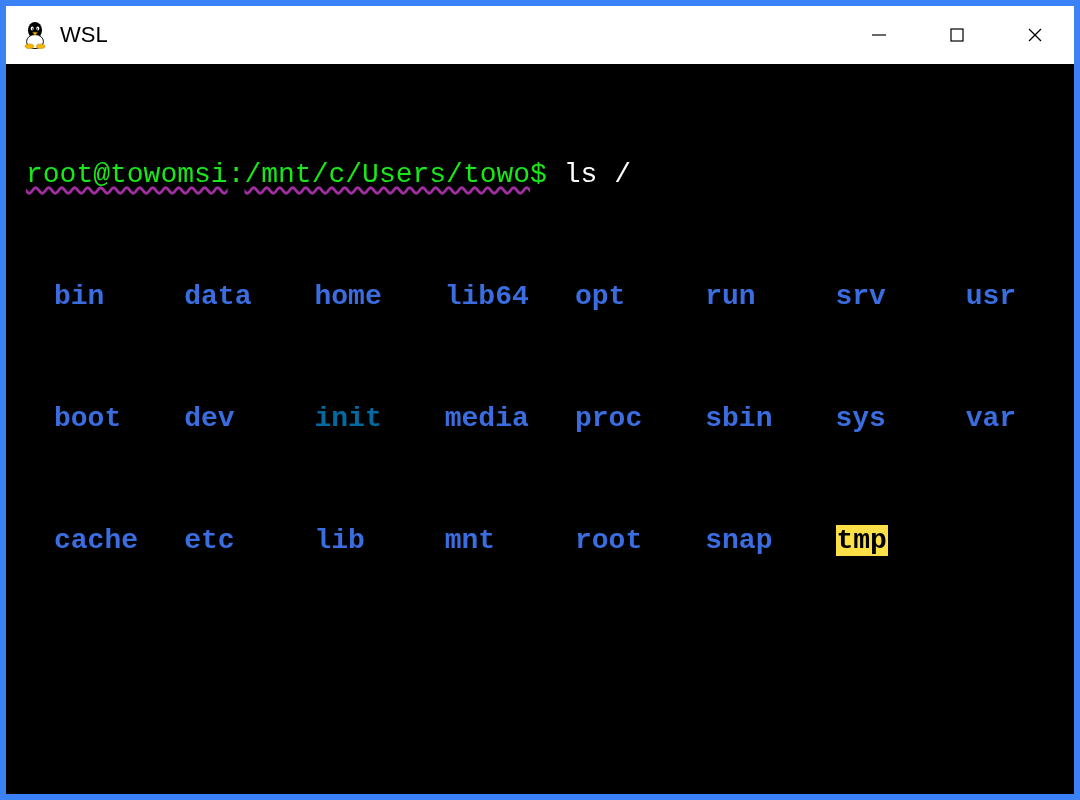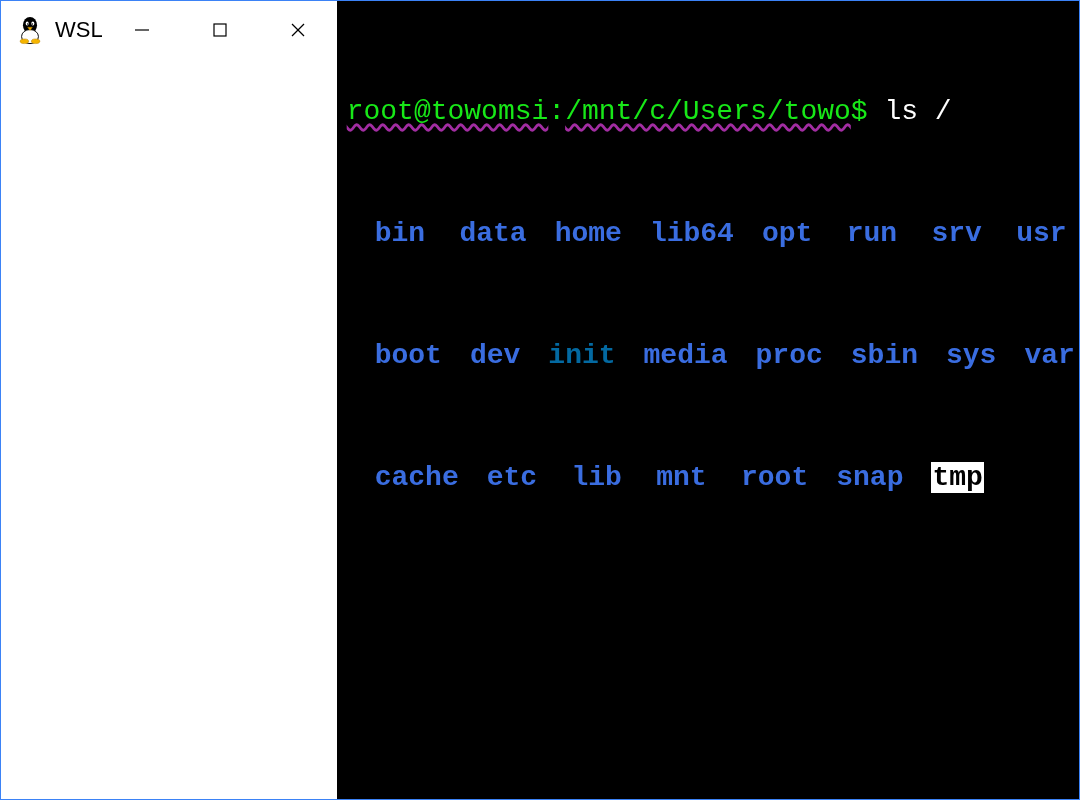--- a/index.html
+++ b/index.html
@@ -1,32 +1,32 @@
 <!DOCTYPE html>
 <html><head>
   <meta charset="utf-8">
   <style>
     * { margin: 0; padding: 0; box-sizing: border-box; }
     html, body { width: 1080px; height: 800px; font-family: "Segoe UI", Tahoma, sans-serif; background: #fff; }
-    .window { width: 1080px; height: 800px; display: flex; flex-direction: row; border: 1px solid #3b82f6; }
+    .window { width: 1080px; height: 800px; display: flex; flex-direction: column; border: 6px solid #3b82f6; }
     .titlebar { height: 58px; background: #ffffff; display: flex; align-items: center; padding: 0 0 0 14px; }
     .titlebar .icon { width: 30px; height: 30px; margin-right: 10px; }
     .titlebar .title { font-size: 22px; color: #000; flex: 0 0 auto; }
     .titlebar .spacer { flex: 1 1 auto; }
     .winbtn { width: 78px; height: 58px; display: flex; align-items: center; justify-content: center; background: transparent; border: none; }
     .winbtn svg { width: 18px; height: 18px; stroke: #000; fill: none; stroke-width: 1.2; }
-    .term { flex: 1 1 auto; background: #000; padding: 10px 6px 6px 10px; font-family: Consolas, "Liberation Mono", monospace; font-size: 28px; line-height: 1.45; white-space: pre; color: #eee; overflow: hidden; }
+    .term { flex: 1 1 auto; background: #000; padding: 10px 6px 6px 20px; font-family: Consolas, "Liberation Mono", monospace; font-size: 28px; line-height: 1.45; white-space: pre; color: #eee; overflow: hidden; }
     .hostseg { color: #18e818; text-decoration: underline wavy #a32da3; text-underline-offset: 4px; }
     .colon { color: #18e818; }
     .pathseg { color: #18e818; text-decoration: underline wavy #a32da3; text-underline-offset: 4px; }
     .dollar { color: #18e818; }
     .cmd { color: #ffffff; }
     .dir { color: #3a6de0; font-weight: bold; }
     .exe { color: #0369a1; font-weight: bold; }
-    .sticky { color: #000; background: #ffffff; font-weight: bold; padding: 0 1px; }
+    .sticky { color: #000; background: #fde047; font-weight: bold; padding: 0 1px; }
     .cursor { display: inline-block; width: 3px; height: 1.2em; background: #ffffff; vertical-align: -0.2em; margin-left: 6px; }
     .lsrow { display: flex; }
     .lscol { width: 140px; margin-left: 28px; }
   </style>
 </head>
 <body>
 
 <div class="window">
   <div class="titlebar">
     <span class="icon">

